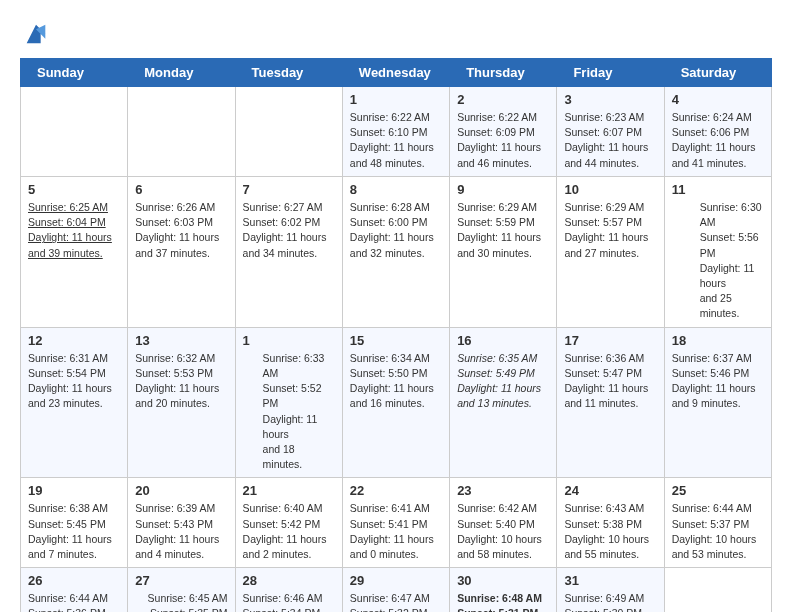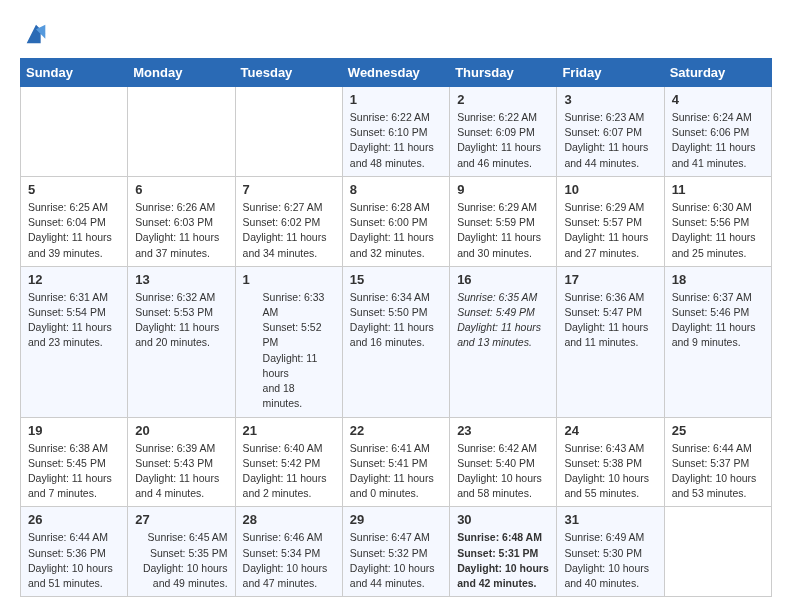--- a/index.html
+++ b/index.html
@@ -46,21 +46,21 @@
     }
     table {
       width: 100%;
       border-collapse: collapse;
       font-size: 11px;
     }
     thead tr th {
       background-color: #2a6ab5;
       color: #fff;
       text-align: left;
-      padding: 6px 5px;
+      padding: 6px 16px;
       font-size: 13px;
       font-weight: bold;
       border: 1px solid #2a6ab5;
     }
     tbody tr td {
       border: 1px solid #ccc;
       vertical-align: top;
       padding: 5px 7px;
       width: 14.28%;
       min-height: 80px;
@@ -158,21 +158,21 @@
           <span class="day-number">4</span>
           <div class="day-info" style="white-space: pre-line;">Sunrise: 6:24 AM
 Sunset: 6:06 PM
 Daylight: 11 hours
 and 41 minutes.</div>
         </td>
       </tr>
       <tr>
         <td>
           <span class="day-number">5</span>
-          <div class="day-info" style="white-space: pre-line;">Sunrise: 6:25 AM
+          <div class="day-info" style="white-space: pre-line; text-decoration: underline;">Sunrise: 6:25 AM
 Sunset: 6:04 PM
 Daylight: 11 hours
 and 39 minutes.</div>
         </td>
         <td>
           <span class="day-number">6</span>
           <div class="day-info" style="white-space: pre-line;">Sunrise: 6:26 AM
 Sunset: 6:03 PM
 Daylight: 11 hours
 and 37 minutes.</div>
@@ -200,21 +200,21 @@
         </td>
         <td>
           <span class="day-number">10</span>
           <div class="day-info" style="white-space: pre-line;">Sunrise: 6:29 AM
 Sunset: 5:57 PM
 Daylight: 11 hours
 and 27 minutes.</div>
         </td>
         <td>
           <span class="day-number">11</span>
-          <div class="day-info" style="white-space: pre-line;">Sunrise: 6:30 AM
+          <div class="day-info" style="white-space: pre-line; margin-left: 28px;">Sunrise: 6:30 AM
 Sunset: 5:56 PM
 Daylight: 11 hours
 and 25 minutes.</div>
         </td>
       </tr>
       <tr>
         <td>
           <span class="day-number">12</span>
           <div class="day-info" style="white-space: pre-line;">Sunrise: 6:31 AM
 Sunset: 5:54 PM

